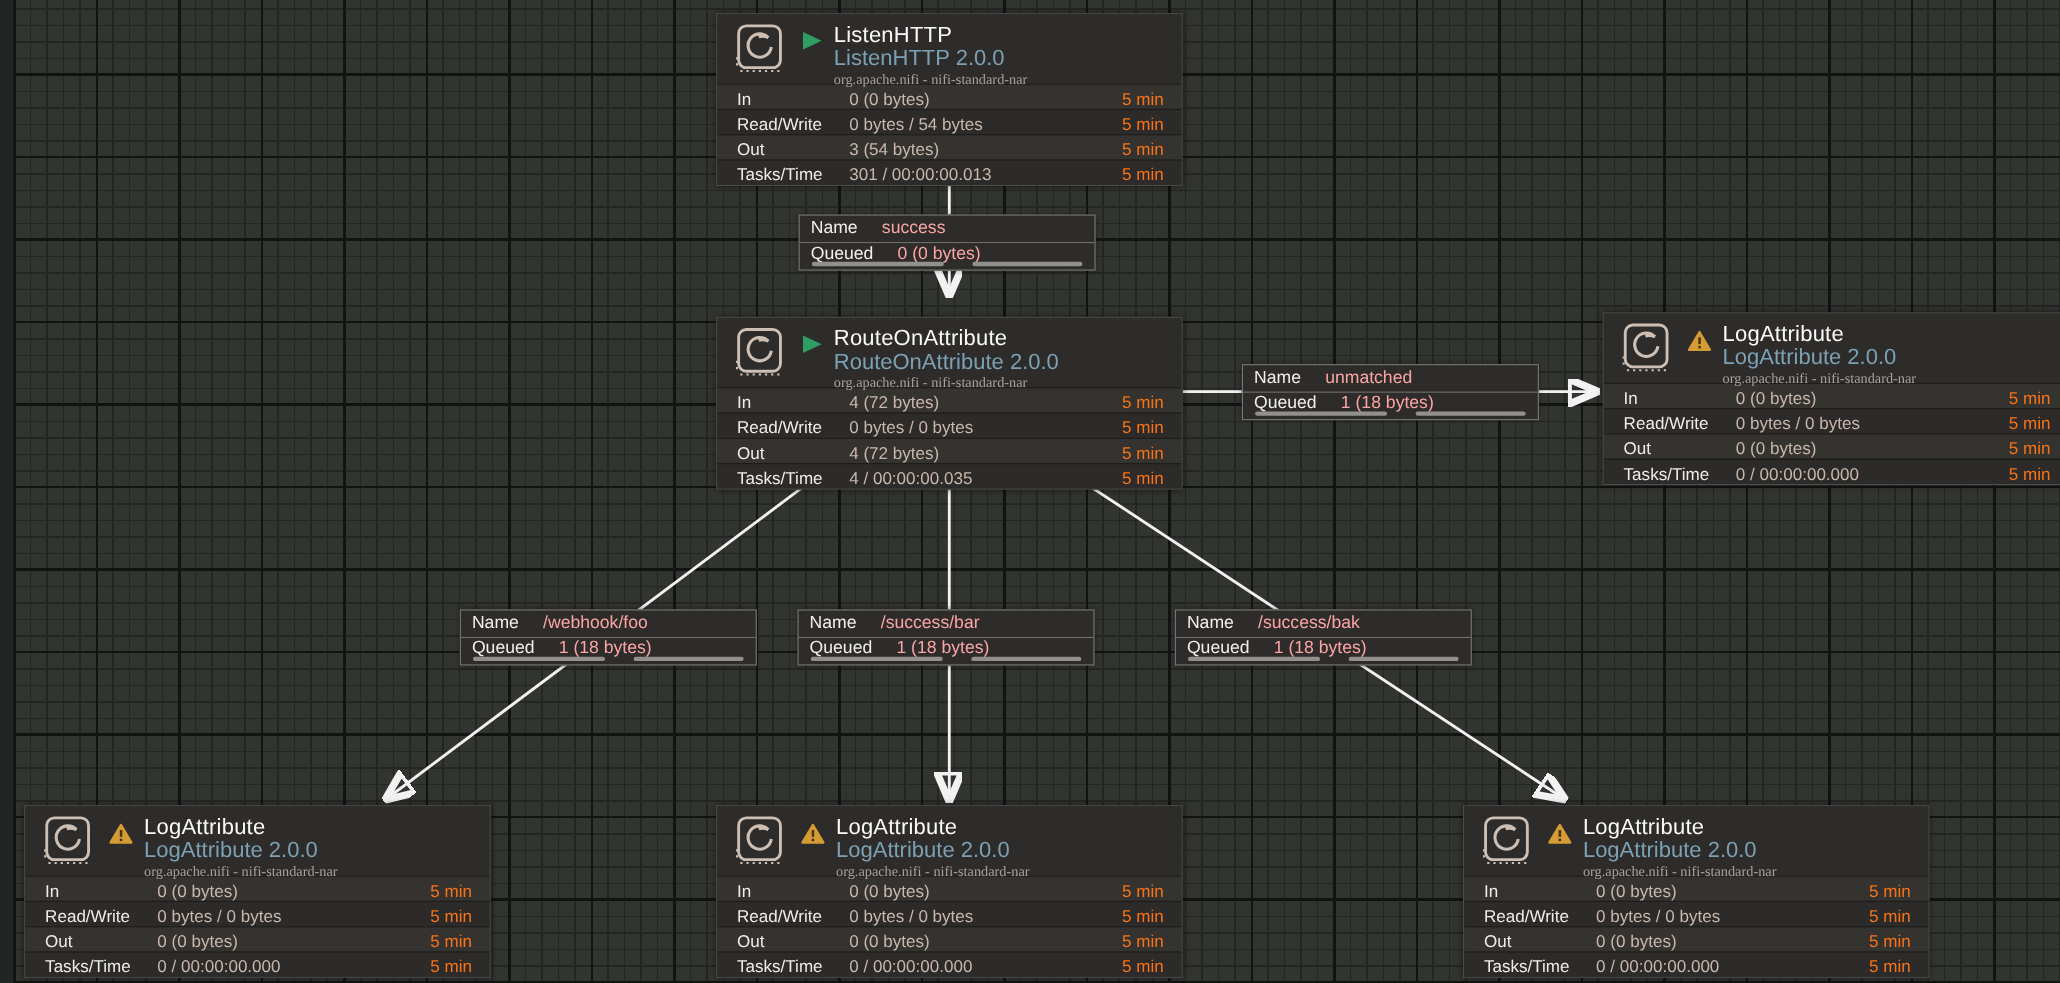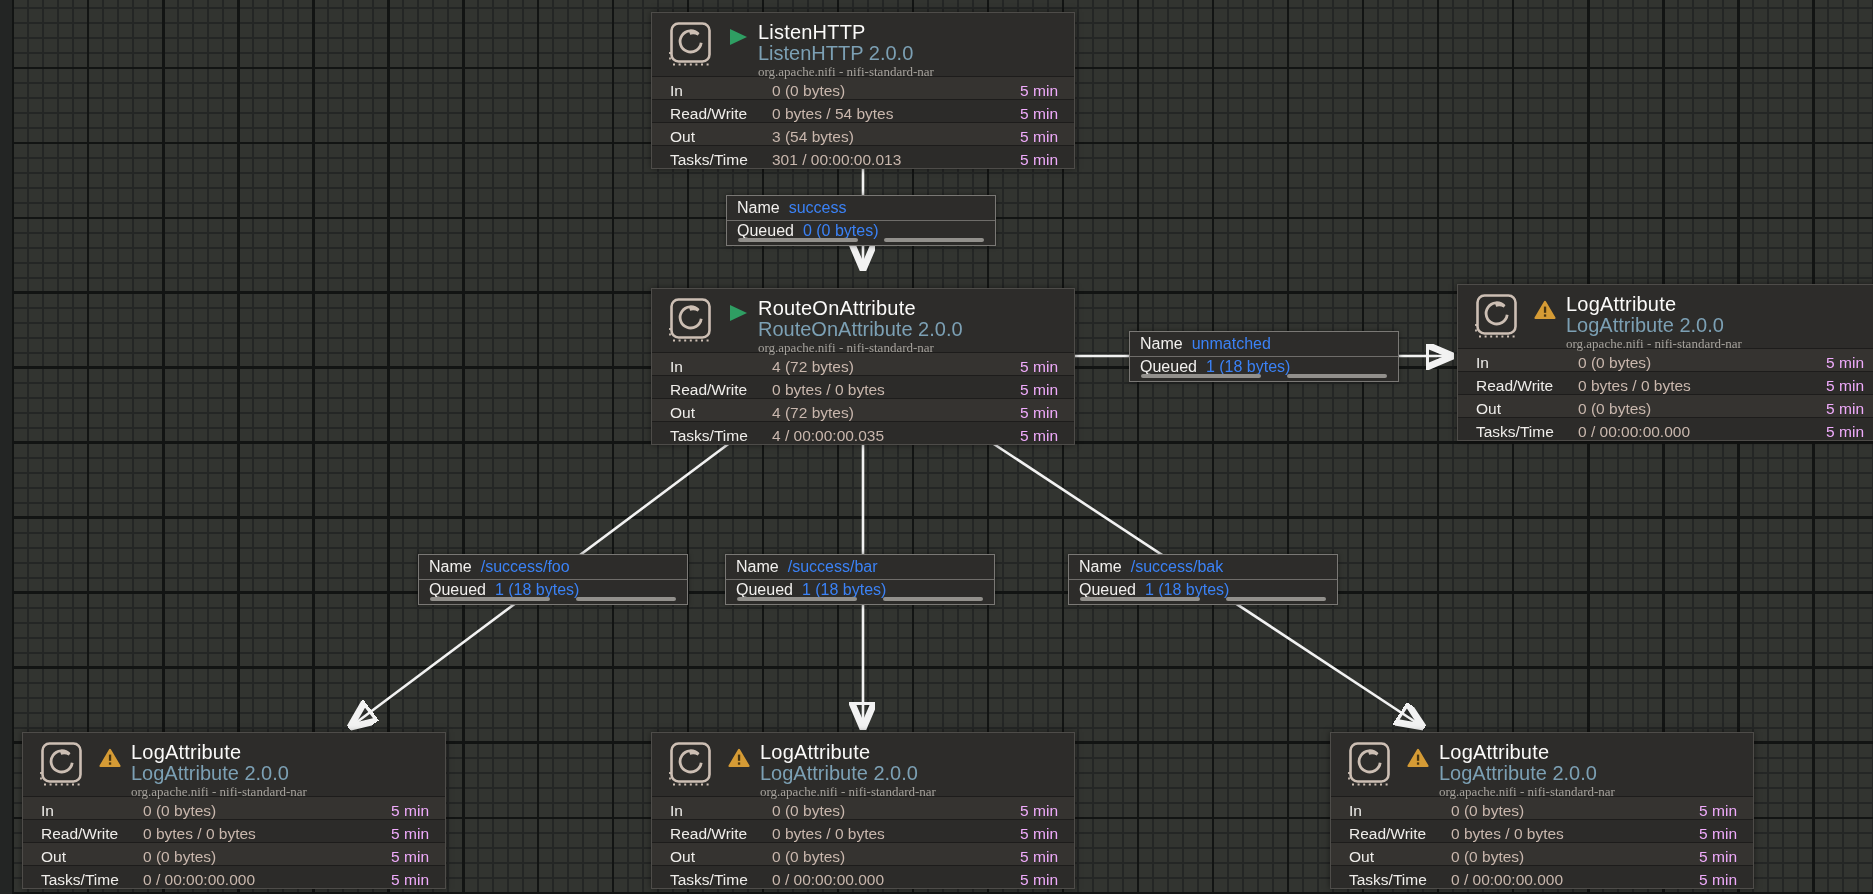--- a/index.html
+++ b/index.html
@@ -30,32 +30,32 @@
   .proc-titles{min-width:0;}
   .proc-name{font-size:20px;line-height:23px;color:#fbfaf9;letter-spacing:.2px;white-space:nowrap;}
   .proc-version{font-size:20px;line-height:19px;color:#7ca0b4;white-space:nowrap;}
   .proc-bundle{font-size:13px;line-height:17px;color:#a6a29c;white-space:nowrap;font-family:Liberation Serif, serif;}
   .stat-row{display:flex;align-items:center;height:23px;box-sizing:border-box;
     padding:5px 16px 0 18px;font-size:15.5px;border-top:1px solid #1d1c1b;}
   .stat-row:nth-child(odd){background:#353330;}
   .stat-row:nth-child(even){background:#2c2b29;}
   .stat-label{width:102px;flex:none;color:#efedea;white-space:nowrap;}
   .stat-value{color:#c9b7ad;white-space:nowrap;}
-  .stat-window{margin-left:auto;color:#f0abfc;white-space:nowrap;}
+  .stat-window{margin-left:auto;color:#f97316;white-space:nowrap;}
 
   
   .conn-label{
     position:absolute;width:270px;height:51px;z-index:3;box-sizing:border-box;
     background:#2d2c2a;border:1px solid #7a7875;box-shadow:0 0 5px rgba(0,0,0,.45);
   }
   .conn-row{display:flex;align-items:center;height:24px;box-sizing:border-box;
-    padding:0 10px;gap:9px;font-size:16px;white-space:nowrap;}
+    padding:0 10px;gap:22px;font-size:16px;white-space:nowrap;}
   .conn-row.queued{height:20px;border-top:1px solid #6f6d6a;text-align:right;}
   .conn-key{color:#f2f0ee;}
-  .conn-val{color:#3b82f6;}
+  .conn-val{color:#fca5a5;}
   .conn-bar{position:absolute;bottom:3px;height:4.5px;background:#92908c;border-radius:2px;}
   .conn-bar.b1{left:11px;width:120px;}
   .conn-bar.b2{left:157px;width:100px;}
 </style>
 </head>
 <body>
 
 <div class="canvas">
 
   <svg class="links" width="1873" height="894" viewBox="0 0 1873 894">
@@ -377,21 +377,21 @@
       <span class="conn-key">Queued</span>
       <span class="conn-val">1 (18 bytes)</span>
     </div>
     <div class="conn-bar b1"></div>
     <div class="conn-bar b2"></div>
   </div>
 
   <div class="conn-label" style="left:406px;top:554px;">
     <div class="conn-row">
       <span class="conn-key">Name</span>
-      <span class="conn-val">/success/foo</span>
+      <span class="conn-val">/webhook/foo</span>
     </div>
     <div class="conn-row queued">
       <span class="conn-key">Queued</span>
       <span class="conn-val">1 (18 bytes)</span>
     </div>
     <div class="conn-bar b1"></div>
     <div class="conn-bar b2"></div>
   </div>
 
   <div class="conn-label" style="left:713px;top:554px;">

